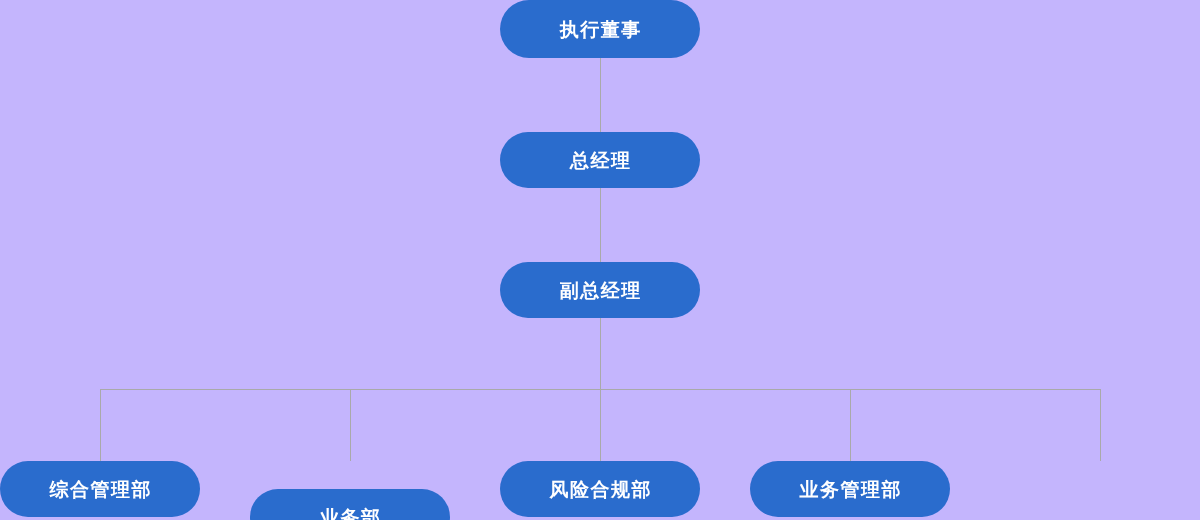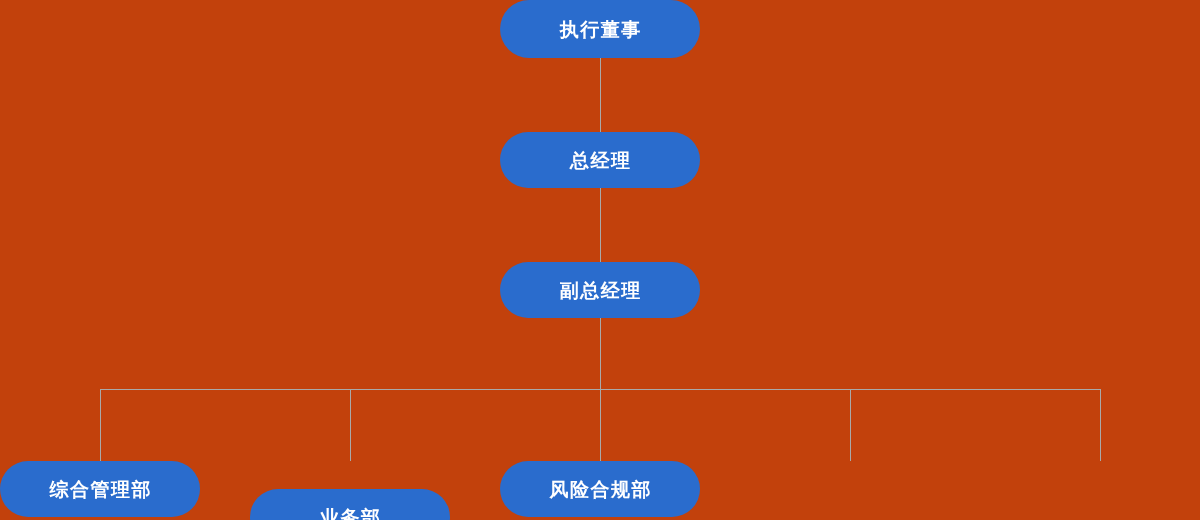--- a/index.html
+++ b/index.html
@@ -8,21 +8,21 @@
     padding: 0;
     background: #000000;
   }
   body {
     font-family: "Liberation Sans", "DejaVu Sans", sans-serif;
   }
   #chart-root {
     position: relative;
     width: 1200px;
     height: 520px;
-    background: #c2410c;
+    background: #c4b5fd;
     overflow: hidden;
   }
   .org-node {
     position: absolute;
     box-sizing: border-box;
     background: #2a6ccd;
     border-radius: 999px;
     display: flex;
     align-items: center;
     justify-content: center;
@@ -85,15 +85,18 @@
   </div>
 
   <div class="org-node" style="left:250px; top:461px; width:200px; height:56px;margin-top:28px;">
     <span class="node-label">业务部</span>
   </div>
 
   <div class="org-node" style="left:500px; top:461px; width:200px; height:56px;">
     <span class="node-label">风险合规部</span>
   </div>
 
+  <div class="org-node" style="left:750px; top:461px; width:200px; height:56px;">
+    <span class="node-label">业务管理部</span>
+  </div>
 
 
 </div>
 
 </body></html>

